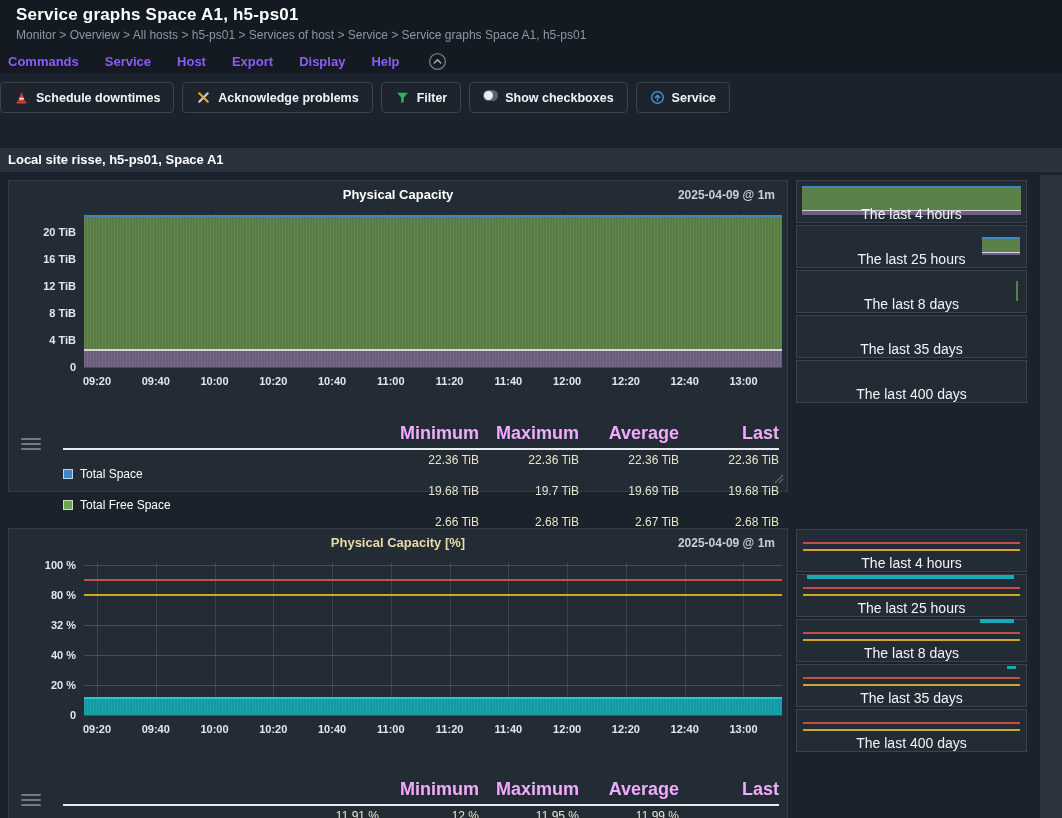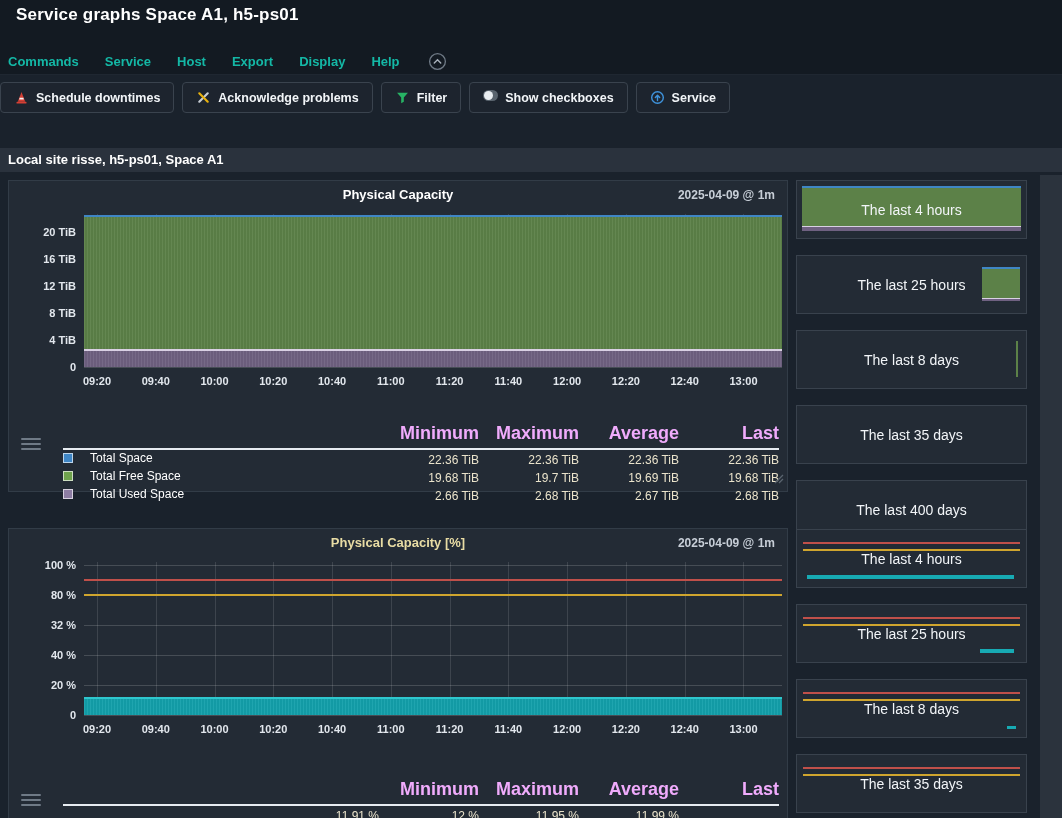--- a/index.html
+++ b/index.html
@@ -5,21 +5,21 @@
   html,body{margin:0;padding:0;background:#10161d;}
   *{box-sizing:border-box;}
   .page{position:relative;width:1062px;height:818px;overflow:hidden;
         background:#1a222c;font-family:"Liberation Sans",sans-serif;color:#f0f3f6;}
   
   .top{position:absolute;left:0;top:0;width:100%;height:48px;background:#131a22;padding:5px 16px 0;}
   .top h1{margin:0;font-size:17px;font-weight:bold;color:#ffffff;letter-spacing:.2px;}
   .crumb{margin-top:3px;font-size:12px;color:#8c97a4;}
   .menubar{position:absolute;left:0;top:48px;width:100%;height:27px;background:#131a22;
            display:flex;align-items:center;gap:26px;padding-left:8px;border-bottom:1px solid #1f2731;}
-  .menubar .mitem{font-size:13px;font-weight:bold;color:#14b8a6;cursor:pointer;}
+  .menubar .mitem{font-size:13px;font-weight:bold;color:#8b5cf6;cursor:pointer;}
   .menubar .mcollapse{display:flex;align-items:center;margin-left:2px;cursor:pointer;}
   .actions{position:absolute;left:0;top:82px;display:flex;gap:8px;}
   .abtn{display:flex;align-items:center;gap:7px;height:31px;padding:0 13px;
         background:#1d242e;border:1px solid #3a434e;border-radius:4px;
         font-family:inherit;font-size:12.5px;font-weight:bold;color:#f2f5f8;cursor:pointer;}
   .aicon{display:inline-flex;width:15px;height:15px;}
   .toggle-pill{width:20px;height:11px;border-radius:6px;background:#5a646e;position:relative;}
   .toggle-pill::before{content:"";position:absolute;left:1px;top:1px;width:9px;height:9px;border-radius:50%;background:#e9edf1;}
   .strip{position:absolute;left:0;top:148px;width:100%;height:24px;background:#2a323d;
          font-size:13px;font-weight:bold;line-height:24px;padding-left:8px;color:#ffffff;}
@@ -33,32 +33,32 @@
   .gridh{position:absolute;left:0;right:0;height:1px;background:rgba(255,255,255,0.16);}
   .gridv{position:absolute;top:0;bottom:0;width:1px;background:rgba(255,255,255,0.12);}
   .band{position:absolute;left:0;right:0;background-image:repeating-linear-gradient(90deg,rgba(255,255,255,0.05) 0 1px,rgba(0,0,0,0.04) 1px 3px);}
   .sline{position:absolute;left:0;right:0;height:2px;}
   .ylab{position:absolute;left:-70px;width:62px;text-align:right;font-size:11px;font-weight:bold;color:#e2e7ed;}
   .xlab{position:absolute;width:52px;text-align:center;font-size:11px;font-weight:bold;color:#e2e7ed;}
   
   .legend{position:absolute;left:54px;right:8px;display:grid;grid-template-columns:1fr 100px 100px 100px 100px;}
   .lg-h{font-size:18px;font-weight:bold;color:#f0abfc;text-align:right;padding:2px 0 4px;border-bottom:2px solid #e6ebf0;}
   .lg-h.first{text-align:left;}
-  .lg-name{display:flex;align-items:center;gap:17px;height:15px;font-size:12px;color:#ffffff;margin-top:0;}
+  .lg-name{display:flex;align-items:center;gap:7px;height:15px;font-size:12px;color:#ffffff;margin-top:16px;}
   .lg-val{height:15px;font-size:12px;color:#eae3cb;text-align:right;margin-top:3px;}
   .swatch{display:inline-block;width:10px;height:10px;border:1px solid rgba(255,255,255,0.65);}
   .hamburger{position:absolute;left:12px;width:20px;cursor:grab;}
   .hamburger div{height:2px;background:#6f7a86;margin:3px 0;border-radius:1px;}
   .resize-handle{position:absolute;right:3px;bottom:3px;cursor:nwse-resize;}
   
   .sidebar{position:absolute;left:796px;width:231px;}
   #sidebar-0{top:180px;}
   #sidebar-1{top:529px;}
-  .tr-btn{position:relative;width:231px;height:59px;margin-bottom:16px;background:#232b35;
-          border:1px solid #39424d;display:flex;align-items:center;justify-content:center;cursor:pointer;}
+  .tr-btn{position:relative;width:231px;height:43px;margin-bottom:2px;background:#232b35;
+          border:1px solid #39424d;display:flex;align-items:flex-end;justify-content:center;cursor:pointer;}
   .tr-label{position:relative;z-index:2;font-size:14px;color:#f2f5f8;}
   .pv{position:absolute;inset:2px;z-index:1;}
   .pv i{position:absolute;display:block;}
   
   .pv-g1-full .a{left:3px;right:3px;top:3px;bottom:5px;background:#5c8148;}
   .pv-g1-full .b{left:3px;right:3px;top:3px;height:2px;background:#3f86c5;}
   .pv-g1-full .c{left:3px;right:3px;bottom:5px;height:5px;background:#6f6181;border-top:1px solid #d9d0e4;}
   .pv-g1-part .a{right:4px;width:38px;top:9px;bottom:10px;background:#5c8148;}
   .pv-g1-part .b{right:4px;width:38px;top:9px;height:2px;background:#3f86c5;}
   .pv-g1-part .c{right:4px;width:38px;bottom:10px;height:3px;background:#6f6181;border-top:1px solid #d9d0e4;}
@@ -71,20 +71,21 @@
   .pv-g2-sliver .t{right:8px;width:9px;top:44px;height:3px;background:#17aab3;}
   .scroll-gutter{position:absolute;right:0;top:175px;bottom:0;width:22px;background:#2b333d;}
 </style>
 </head>
 <body>
 
 <div class="page">
 
   <header class="top">
     <h1>Service graphs Space A1, h5-ps01</h1>
+    <div class="crumb">Monitor &gt; Overview &gt; All hosts &gt; h5-ps01 &gt; Services of host &gt; Service &gt; Service graphs Space A1, h5-ps01</div>
   </header>
 
   <nav class="menubar" id="menubar">
       <div class="mitem">Commands</div>
       <div class="mitem">Service</div>
       <div class="mitem">Host</div>
       <div class="mitem">Export</div>
       <div class="mitem">Display</div>
       <div class="mitem">Help</div>
       <div class="mcollapse">

